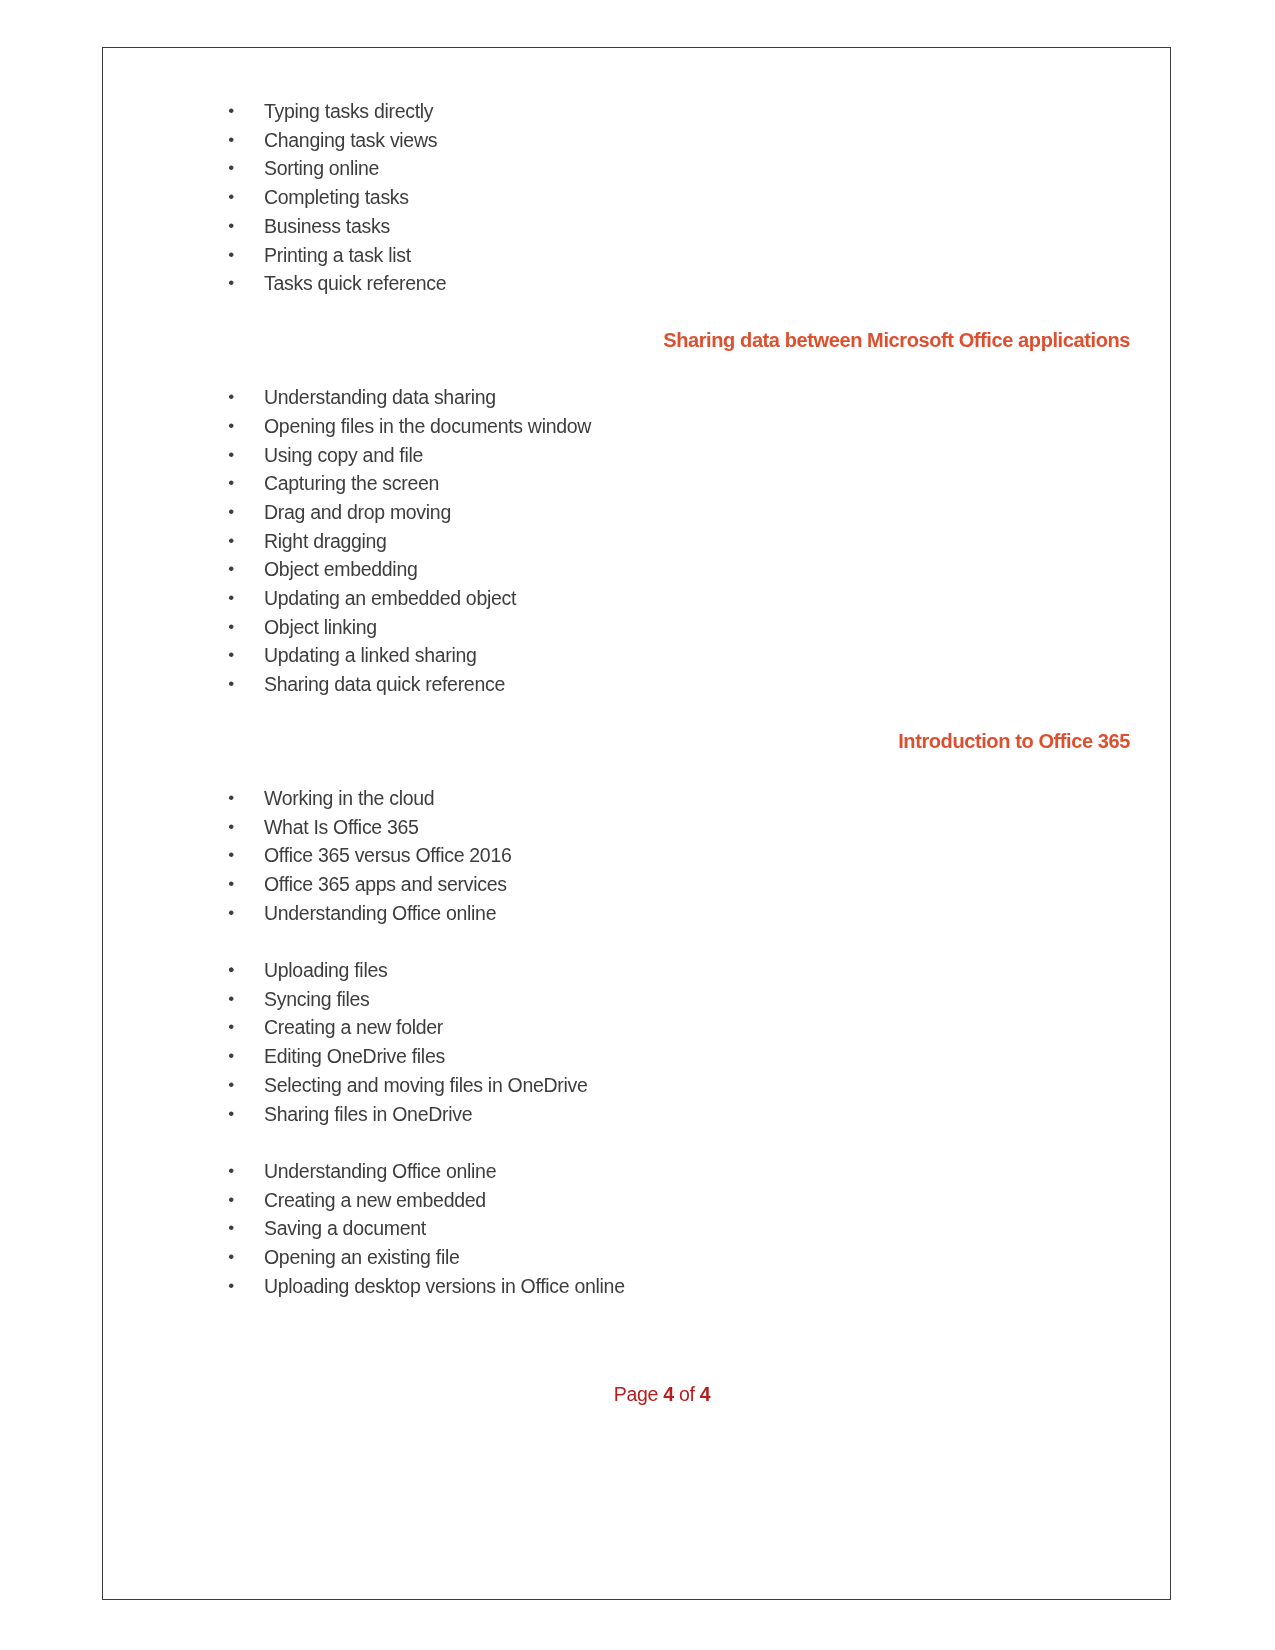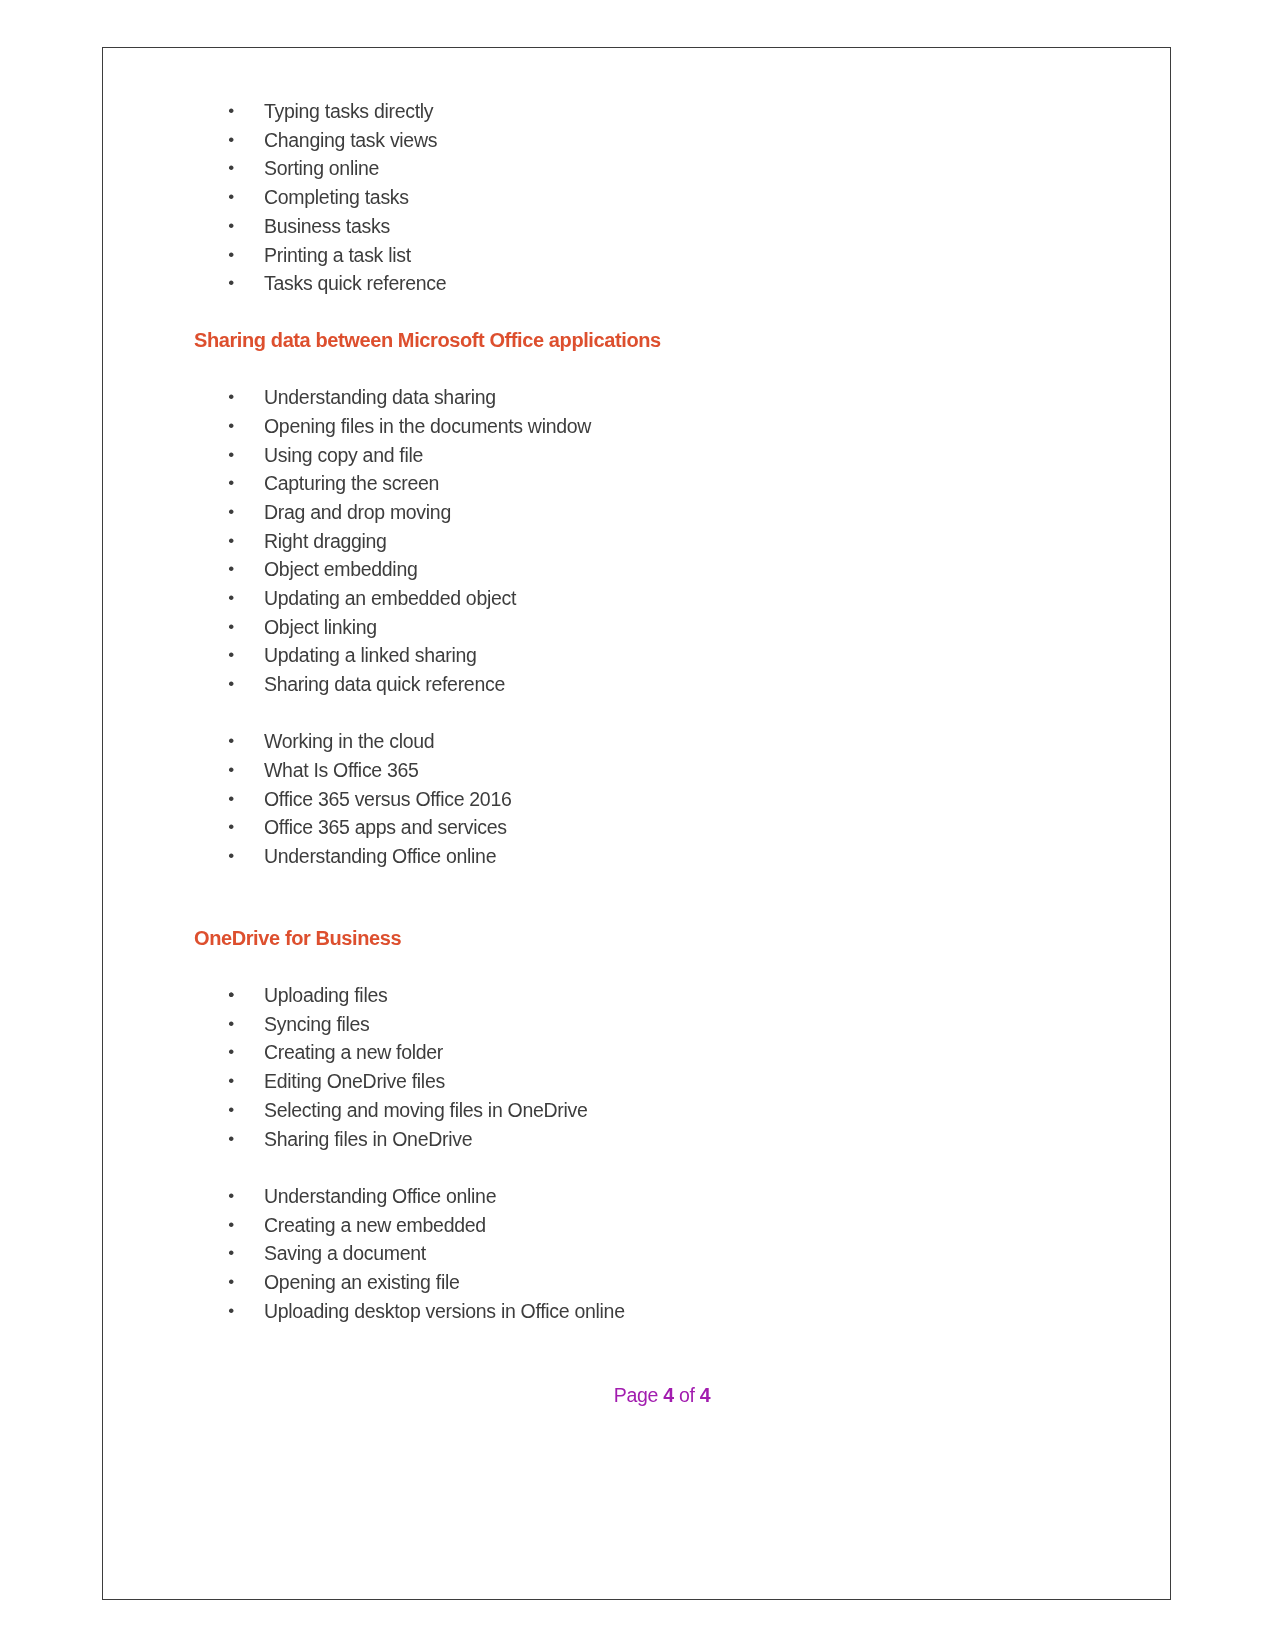--- a/index.html
+++ b/index.html
@@ -31,20 +31,21 @@
     right: 0;
     padding: 49px 40px 0 91px; 
   }
   h2.section-heading {
     margin: 28px 0 0 0;
     font-size: 20px;
     line-height: 28.7px;
     font-weight: 700;
     letter-spacing: -0.4px;
     color: #dd4f2e;
+    text-align: right;
   }
   h2.section-heading.extra-space {
     margin-top: 53px;
   }
   ul.bullet-list {
     list-style: none;
     margin: 28.5px 0 0 0;
     padding: 0;
   }
   ul.bullet-list.first {
@@ -61,26 +62,26 @@
   ul.bullet-list li .bullet {
     position: absolute;
     left: 30px;
     top: 0;
     width: 14px;
     text-align: center;
     font-size: 17px;
     color: #3d3d3d;
   }
   .page-footer {
-    margin-top: 56px;
+    margin-top: 80px;
     text-align: center;
     font-size: 19.5px;
     line-height: 28.7px;
     letter-spacing: -0.3px;
-    color: #a21caf;
+    color: #b91c1c;
   }
   .page-footer .num {
     font-weight: 700;
   }
 </style>
 </head>
 <body>
 
 <div class="page-frame">
   <div class="doc-content" id="doc-content">
@@ -101,28 +102,28 @@
         <li><span class="bullet">•</span><span>Using copy and file</span></li>
         <li><span class="bullet">•</span><span>Capturing the screen</span></li>
         <li><span class="bullet">•</span><span>Drag and drop moving</span></li>
         <li><span class="bullet">•</span><span>Right dragging</span></li>
         <li><span class="bullet">•</span><span>Object embedding</span></li>
         <li><span class="bullet">•</span><span>Updating an embedded object</span></li>
         <li><span class="bullet">•</span><span>Object linking</span></li>
         <li><span class="bullet">•</span><span>Updating a linked sharing</span></li>
         <li><span class="bullet">•</span><span>Sharing data quick reference</span></li>
       </ul>
+      <h2 class="section-heading">Introduction to Office 365</h2>
       <ul class="bullet-list">
         <li><span class="bullet">•</span><span>Working in the cloud</span></li>
         <li><span class="bullet">•</span><span>What Is Office 365</span></li>
         <li><span class="bullet">•</span><span>Office 365 versus Office 2016</span></li>
         <li><span class="bullet">•</span><span>Office 365 apps and services</span></li>
         <li><span class="bullet">•</span><span>Understanding Office online</span></li>
       </ul>
-      <h2 class="section-heading extra-space">OneDrive for Business</h2>
       <ul class="bullet-list">
         <li><span class="bullet">•</span></li>
         <li><span class="bullet">•</span><span>Uploading files</span></li>
         <li><span class="bullet">•</span><span>Syncing files</span></li>
         <li><span class="bullet">•</span><span>Creating a new folder</span></li>
         <li><span class="bullet">•</span><span>Editing OneDrive files</span></li>
         <li><span class="bullet">•</span><span>Selecting and moving files in OneDrive</span></li>
         <li><span class="bullet">•</span><span>Sharing files in OneDrive</span></li>
       </ul>
       <ul class="bullet-list">

